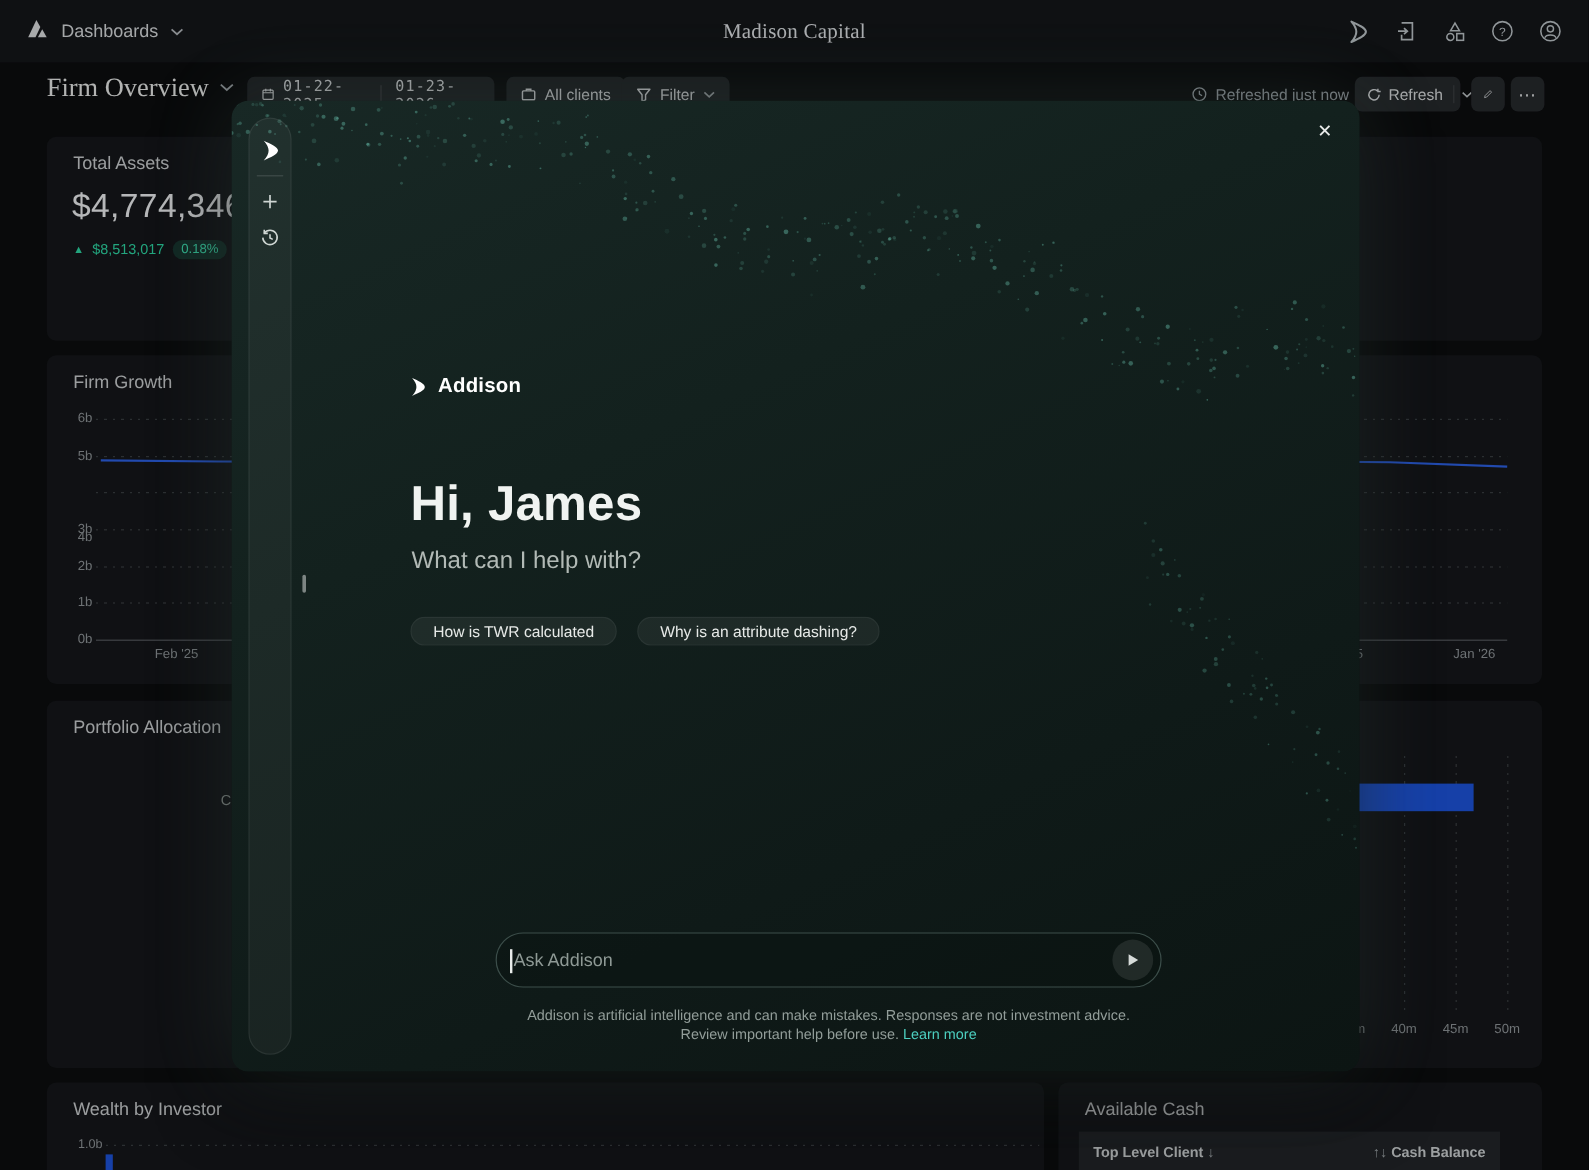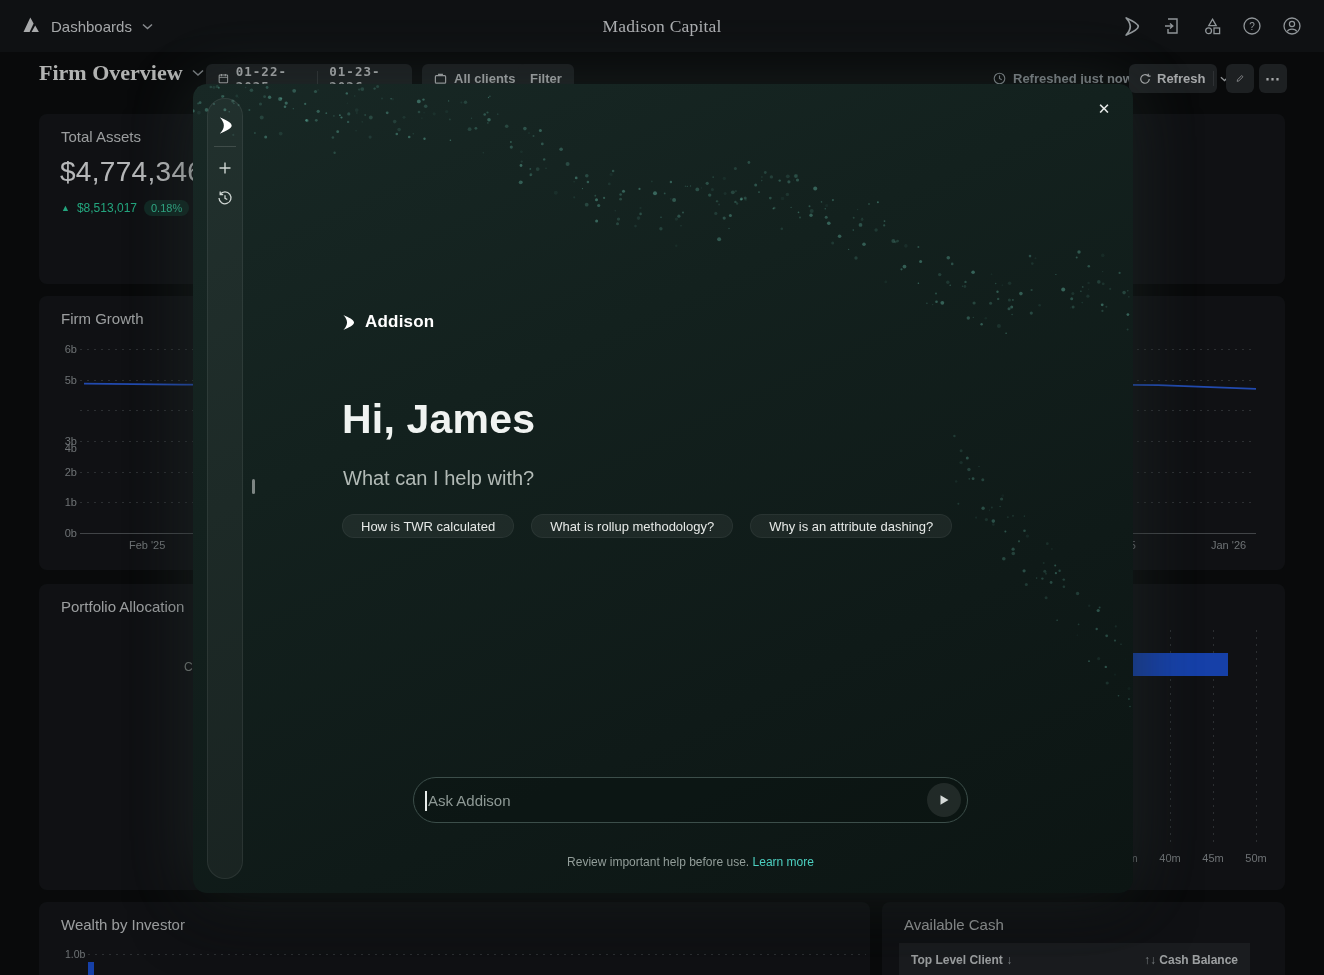--- a/index.html
+++ b/index.html
@@ -10,21 +10,21 @@
   
   .topbar { position:absolute; left:0; top:0; width:1324px; height:52px; background:#141619; display:flex; align-items:center; }
   .nav-left { display:flex; align-items:center; gap:10px; padding-left:22px; }
   .nav-title { position:absolute; left:0; right:0; text-align:center; font-family:"Liberation Serif", serif; font-size:17.5px; color:#dadde0; letter-spacing:.2px; pointer-events:none; }
   .nav-label { font-size:15px; color:#d3d6d8; }
   .nav-right { position:absolute; right:18px; top:0; height:52px; display:flex; align-items:center; gap:12px; }
   .icon-btn { width:28px; height:28px; display:flex; align-items:center; justify-content:center; border-radius:6px; cursor:pointer; }
   .icon-btn svg { display:block; }
 
   
-  .page-header { position:absolute; left:0; top:52px; width:1324px; height:48px;font-weight:bold; }
+  .page-header { position:absolute; left:0; top:52px; width:1324px; height:48px; }
   .firm-title { position:absolute; left:39px; top:8px; font-family:"Liberation Serif", serif; font-size:22px; color:#e4e6e4; display:flex; align-items:center; gap:9px; }
   .pill { position:absolute; top:12px; height:29px; background:#212427; border-radius:6px; display:flex; align-items:center; font-size:13px; color:#cdd0d2; padding:0 12px; gap:7px; cursor:pointer; }
   .date-text { font-family:"DejaVu Sans Mono", monospace; font-size:12.5px; letter-spacing:1px; color:#cdd0d2; }
   .pill .vsep { width:1px; height:15px; background:#3a3e41; margin:0 4px; }
   .refreshed { position:absolute; top:12px; height:29px; display:flex; align-items:center; gap:7px; font-size:13px; color:#9aa1a6; }
   .btn { position:absolute; top:12px; height:29px; background:#26292c; border-radius:6px; display:flex; align-items:center; font-size:13px; color:#d5d8da; padding:0 10px; gap:8px; cursor:pointer; }
 
   
   .card { position:absolute; background:#15171a; border-radius:8px; overflow:hidden; }
   .card-title { position:absolute; left:22px; top:14px; font-size:15px; color:#c7cacc; }
@@ -55,21 +55,21 @@
            box-shadow:0 0 70px rgba(140,190,180,.14), 0 20px 60px rgba(0,0,0,.5); overflow:hidden; }
   .particles { position:absolute; left:0; top:0; width:940px; height:809px; pointer-events:none; }
   .modal-close { position:absolute; right:18px; top:14px; width:22px; height:22px; display:flex; align-items:center; justify-content:center; color:#e8ebea; font-size:15px; cursor:pointer; }
   .modal-side { position:absolute; left:14px; top:14px; width:36px; height:781px; border-radius:18px; background:rgba(255,255,255,.045); border:1px solid rgba(255,255,255,.07); display:flex; flex-direction:column; align-items:center; padding-top:13px; }
   .side-item { width:26px; height:26px; display:flex; align-items:center; justify-content:center; cursor:pointer; color:#cfd6d3; }
   .side-div { width:22px; height:1px; background:rgba(255,255,255,.14); margin:8px 0; }
   .scroll-thumb { position:absolute; left:59px; top:395px; width:3px; height:15px; border-radius:2px; background:rgba(255,255,255,.45); }
 
   .brandmark { position:absolute; left:147px; top:228px; display:flex; align-items:center; gap:8px; color:#fff; font-size:17px; font-weight:600; letter-spacing:.2px; }
   .greeting { position:absolute; left:149px; top:312px; font-size:41px; font-weight:600; color:#f0f3f1; letter-spacing:.2px; }
-  .subtitle { position:absolute; left:150px; top:372px; font-size:20px; color:#b2bab6;margin-top:11px; }
+  .subtitle { position:absolute; left:150px; top:372px; font-size:20px; color:#b2bab6; }
 
   .chips { position:absolute; left:149px; top:430px; display:flex; gap:17px; }
   .chip { height:24px; border-radius:18px; background:rgba(255,255,255,.055); border:1px solid rgba(255,255,255,.05); display:flex; align-items:center; padding:0 18px; font-size:13px; color:#e6e9e7; cursor:pointer; white-space:nowrap; }
 
   .ask-box { position:absolute; left:220px; top:693px; width:555px; height:46px; border-radius:24px; border:1px solid #3c4e4a; background:rgba(8,16,14,.35); display:flex; align-items:center; }
   .ask-caret { position:absolute; left:11px; top:13px; width:1.5px; height:20px; background:#e8ecea; }
   .ask-input { flex:1; background:transparent; border:none; outline:none; color:#e8ecea; font-size:15px; font-family:"Liberation Sans", sans-serif; padding:0 0 0 14px; }
   .ask-input::placeholder { color:#8e9995; }
   .send-btn { width:34px; height:34px; border-radius:50%; background:rgba(255,255,255,.09); display:flex; align-items:center; justify-content:center; margin-right:6px; cursor:pointer; }
   .disclaimer { position:absolute; left:220px; top:755px; width:555px; text-align:center; font-size:12px; color:#929d99; line-height:15.5px; }
@@ -153,21 +153,21 @@
     </div>
 
     <div class="pill" style="left:422px;">
       <svg width="13" height="13" viewBox="0 0 14 14">
           <rect x="1.5" y="4" width="11" height="8" rx="1" fill="none" stroke="#cdd0d2" stroke-width="1.3"></rect>
           <path d="M5 4 V2.5 h4 V4" fill="none" stroke="#cdd0d2" stroke-width="1.3"></path>
         </svg>
       <span>All clients</span>
     </div>
 
-    <div class="pill" style="left:518px;flex-direction:column;">
+    <div class="pill" style="left:518px;">
       <svg width="13" height="12" viewBox="0 0 14 13">
           <path d="M1.5 1.5 h11 L8.6 6.5 v4.5 l-3.2 1.5 V6.5 Z" fill="none" stroke="#cdd0d2" stroke-width="1.3" stroke-linejoin="round"></path>
         </svg>
       <span>Filter</span>
       <svg width="10" height="6" viewBox="0 0 10 6">
           <polyline points="1,1 5,4.7 9,1" fill="none" stroke="#9aa0a4" stroke-width="1.4"></polyline>
         </svg>
     </div>
 
     <div class="refreshed" style="left:993px;">
@@ -707,34 +707,33 @@
           <path d="M3.2 1 C8 3.2 13.2 5.4 13.2 8 C13.2 10.6 8 12.8 3.2 15 C5.6 12.3 6.6 10.2 6.6 8 C6.6 5.8 5.6 3.7 3.2 1 Z" fill="#fff"></path>
         </svg>
       <span>Addison</span>
     </div>
 
     <div class="greeting">Hi, James</div>
     <div class="subtitle">What can I help with?</div>
 
     <div class="chips">
       <div class="chip">How is TWR calculated</div>
-      <div class="chip">What is rollup methodology?</div>
       <div class="chip">Why is an attribute dashing?</div>
     </div>
 
     <div class="ask-box">
       <div class="ask-caret"></div>
       <input class="ask-input" type="text" value="" placeholder="Ask Addison" style="">
       <div class="send-btn">
         <svg width="12" height="12" viewBox="0 0 12 12">
             <path d="M2.5 1.2 L10.5 6 L2.5 10.8 Z" fill="#d6dbd9"></path>
           </svg>
       </div>
     </div>
 
     <div class="disclaimer">
-      <br>
+      <span>Addison is artificial intelligence and can make mistakes. Responses are not investment advice.</span><br>
       <span>Review important help before use.</span>
       <a>Learn more</a>
     </div>
   </div>
 
 </div>
 
 </body></html>

